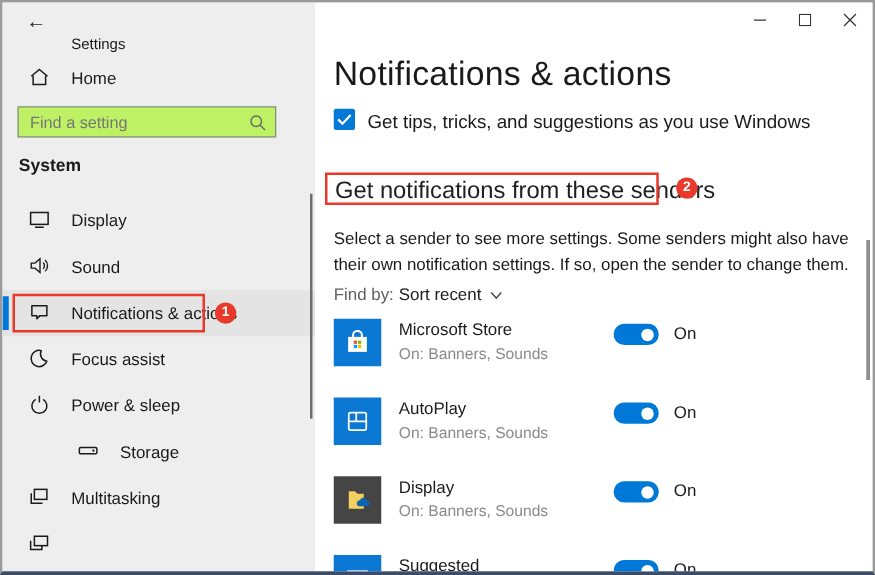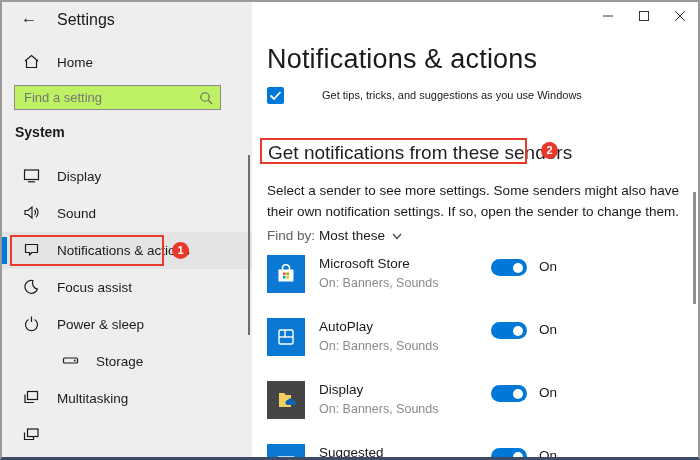--- a/index.html
+++ b/index.html
@@ -5,21 +5,21 @@
   * { margin:0; padding:0; box-sizing:border-box; }
   body { font-family:"Liberation Sans","DejaVu Sans",sans-serif; background:#fff; }
   .window {
     position:relative; width:700px; height:460px; overflow:hidden;
     background:#ffffff;
     border:2px solid #9a9a9a; border-bottom:3px solid #3c4b66;
   }
   
   .titlebar { position:absolute; top:0; left:0; width:100%; height:32px; z-index:5; }
   .back-btn { position:absolute; left:16px; top:5px; width:22px; height:22px; font-size:16px; color:#1a1a1a; text-align:center; line-height:22px; cursor:pointer; }
-  .win-title { position:absolute; left:55px; top:9px; font-size:16px; color:#1a1a1a; }
+  .win-title { position:absolute; left:55px; top:26px; font-size:12px; color:#1a1a1a; }
   .win-controls { position:absolute; right:0; top:0; height:28px; display:flex; }
   .win-btn { width:36px; height:28px; display:flex; align-items:center; justify-content:center; }
   
   .sidebar { position:absolute; left:0; top:0; width:250px; height:100%; background:#eeeeee; }
   .home-row { position:absolute; left:0; top:47px; width:250px; height:28px; }
   .home-row .nav-icon { left:21px; top:4px; }
   .home-row .nav-label { left:55px; top:6px; }
   .search-box {
     position:absolute; left:12px; top:83px; width:207px; height:25px;
     background:#bef264; border:1px solid #8a8a8a;
@@ -35,21 +35,21 @@
   .nav-icon { position:absolute; left:21px; top:9px; width:17px; height:17px; }
   .nav-label { position:absolute; left:55px; top:11px; font-size:13.5px; color:#1a1a1a; white-space:nowrap; }
   .nav-item.selected { background:#e4e4e4; }
   .accent-bar { position:absolute; left:0; top:5px; width:5px; height:27px; background:#0078d7; }
   .side-scrollbar { position:absolute; left:246px; top:153px; width:2px; height:180px; background:#6e6e6e; }
   
   .main { position:absolute; left:250px; top:0; right:0; bottom:0; background:#fff; }
   .page-title { position:absolute; left:15px; top:42px; font-size:27px; font-weight:300; color:#1a1a1a; letter-spacing:0.2px; }
   .tips-row { position:absolute; left:15px; top:85px; height:18px; }
   .checkbox { position:absolute; left:0; top:0; width:17px; height:17px; background:#0078d7; border-radius:2px; cursor:pointer; }
-  .tips-label { position:absolute; left:27px; top:2px; font-size:11px; color:#1a1a1a; white-space:nowrap;margin-left:28px; }
+  .tips-label { position:absolute; left:27px; top:2px; font-size:15px; color:#1a1a1a; white-space:nowrap; }
   .senders-heading { position:absolute; left:16px; top:140px; font-size:19px; font-weight:400; color:#1f1f1f; white-space:nowrap; }
   .senders-desc { position:absolute; left:15px; top:178px; font-size:13.5px; line-height:21px; color:#1a1a1a; }
   .sort-row { position:absolute; left:15px; top:226px; font-size:13.5px; cursor:pointer; }
   .sort-label { color:#5f5f5f; }
   .sort-value { color:#1a1a1a; margin-left:4px; }
   .sort-chevron { margin-left:7px; }
   
   .app-row { position:absolute; left:15px; width:420px; height:56px; }
   .tile { position:absolute; left:0; top:0; width:38px; height:38px; display:flex; align-items:center; justify-content:center; }
   .tile.blue { background:#0b79d4; }
@@ -220,21 +220,21 @@
     </div>
 
     <div class="senders-heading">Get notifications from these senders</div>
 
     <div class="senders-desc">
       <div>Select a sender to see more settings. Some senders might also have</div>
       <div>their own notification settings. If so, open the sender to change them.</div>
     </div>
 
     <div class="sort-row">
-      <span class="sort-label">Find by:</span><span class="sort-value">Most these</span><span class="sort-chevron"><svg width="10" height="7" viewBox="0 0 10 7" style="display:inline">
+      <span class="sort-label">Find by:</span><span class="sort-value">Sort recent</span><span class="sort-chevron"><svg width="10" height="7" viewBox="0 0 10 7" style="display:inline">
             <polyline points="1,1 5,5.5 9,1" fill="none" stroke="#444" stroke-width="1.2"></polyline>
           </svg></span>
     </div>
 
     <div class="app-row" style="top:253px;">
       <div class="tile blue">
         <svg width="22" height="22" viewBox="0 0 22 22">
           <path d="M7.5 7 V4.8 A3.5 3 0 0 1 14.5 4.8 V7" fill="none" stroke="#fff" stroke-width="1.6"></path>
           <rect x="3.5" y="6.5" width="15" height="12" fill="#fff"></rect>
           <rect x="8" y="9.5" width="2.6" height="2.6" fill="#f25022"></rect>

